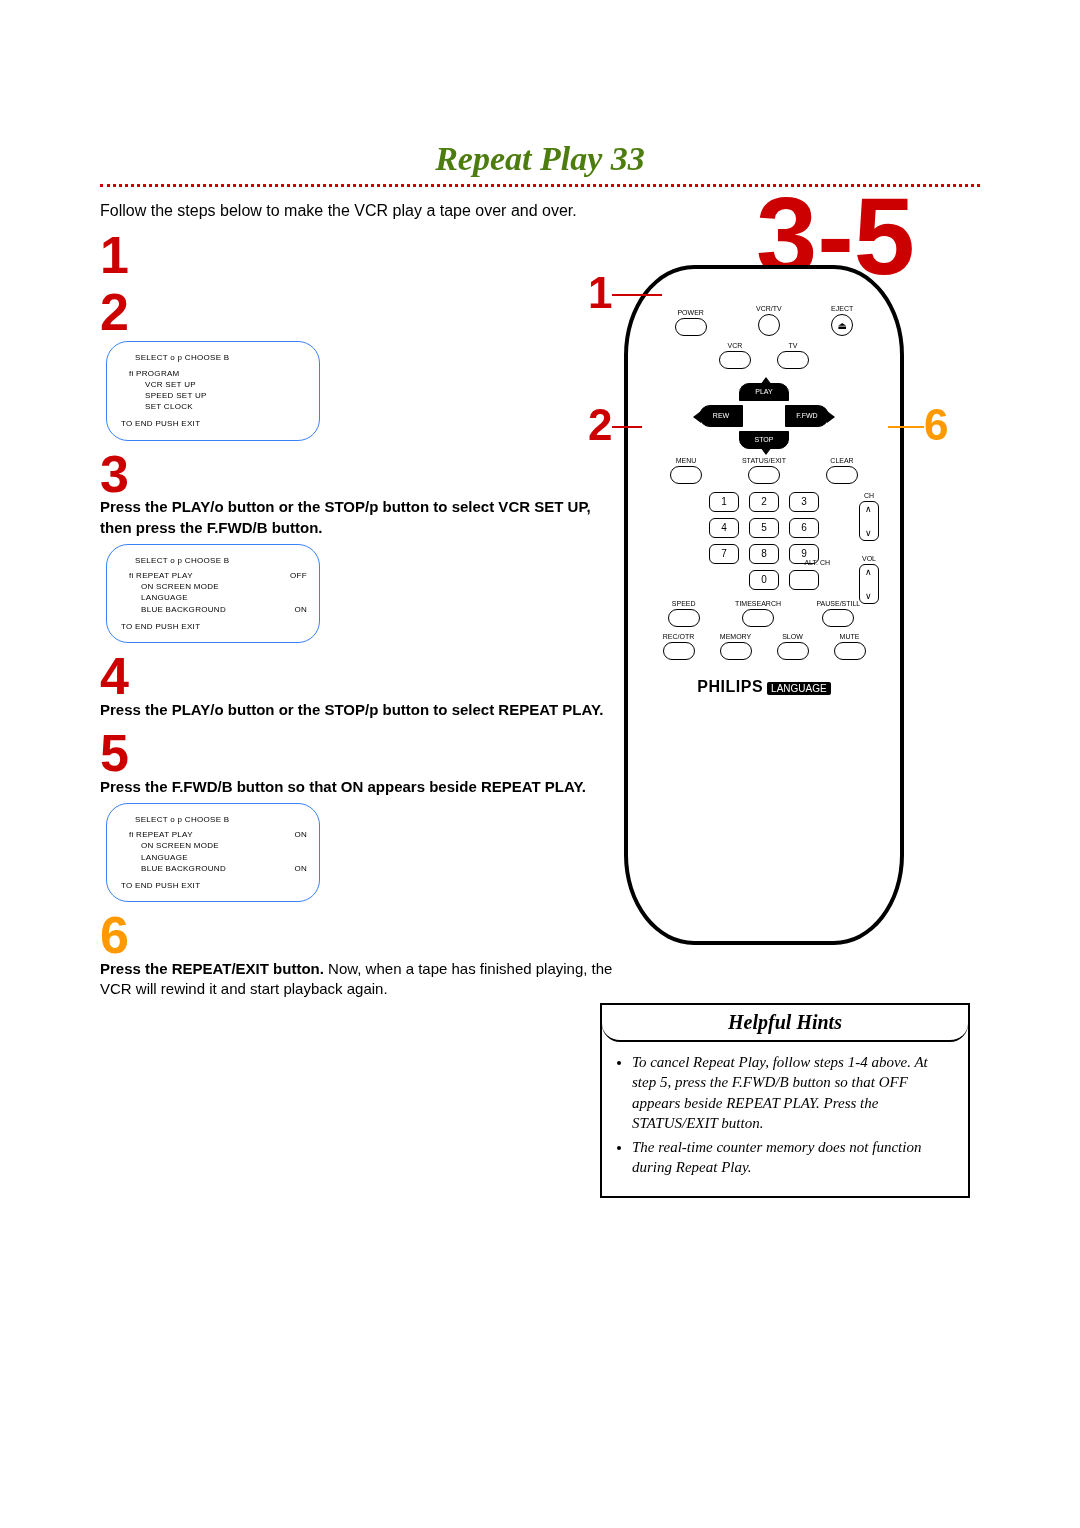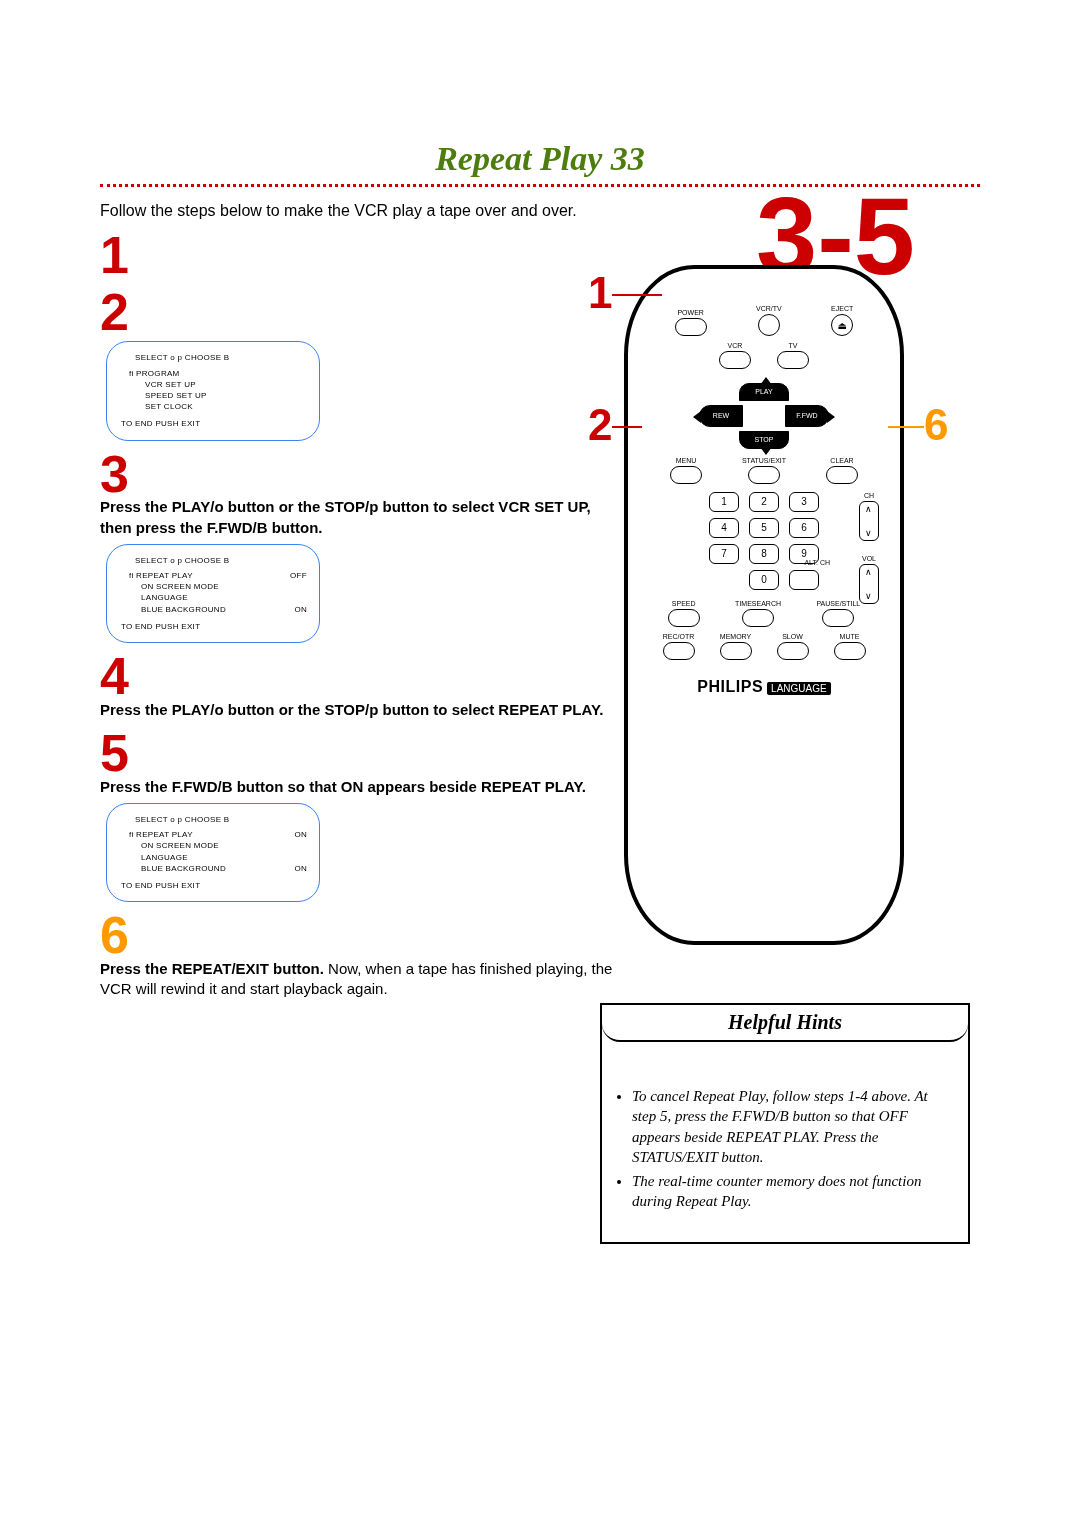--- a/index.html
+++ b/index.html
@@ -148,23 +148,22 @@
     font-weight: bold;
     font-size: 20px;
     padding: 6px 0;
     border-bottom: 2px solid #000;
     border-radius: 18px;
   }
   .hints-body {
     font-family: "Times New Roman", serif;
     font-style: italic;
     font-size: 15px;
-    padding: 10px 14px 26px 14px;
+    padding: 10px 14px 14px 14px;
     line-height: 1.35;
-    margin-top: 34px;
   }
   .hints-body li { margin-left: 16px; margin-bottom: 4px; }
 </style>
 </head>
 <body>
 
 <div class="header">Repeat Play  33</div>
 <hr class="dotline">
 
 <div class="leftcol">

